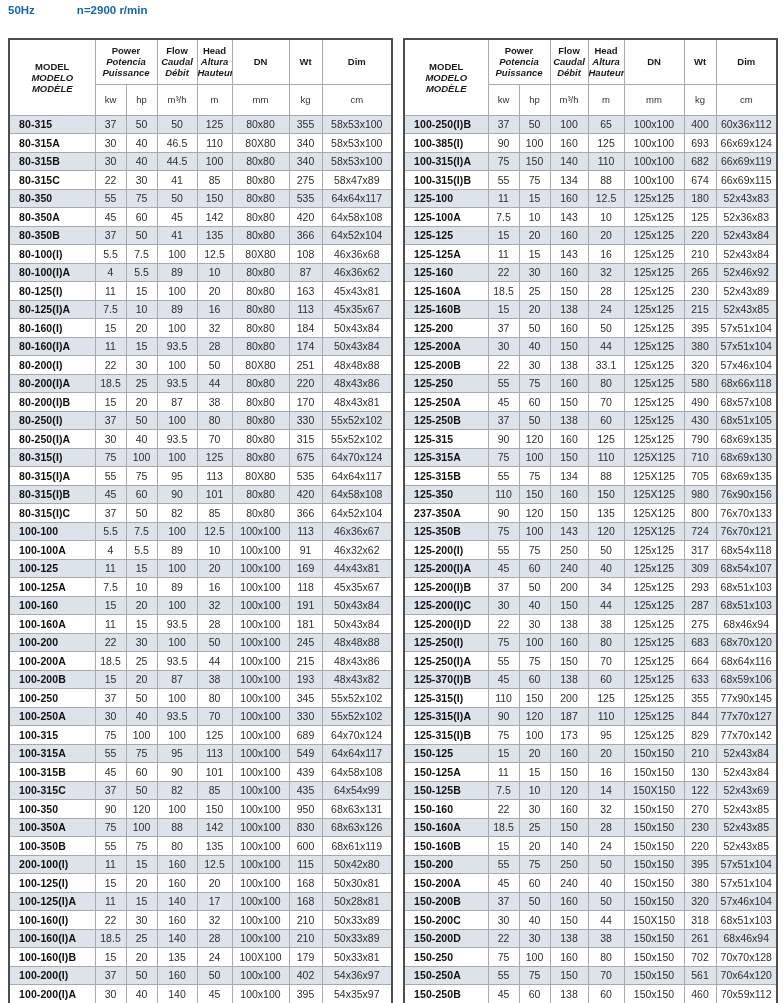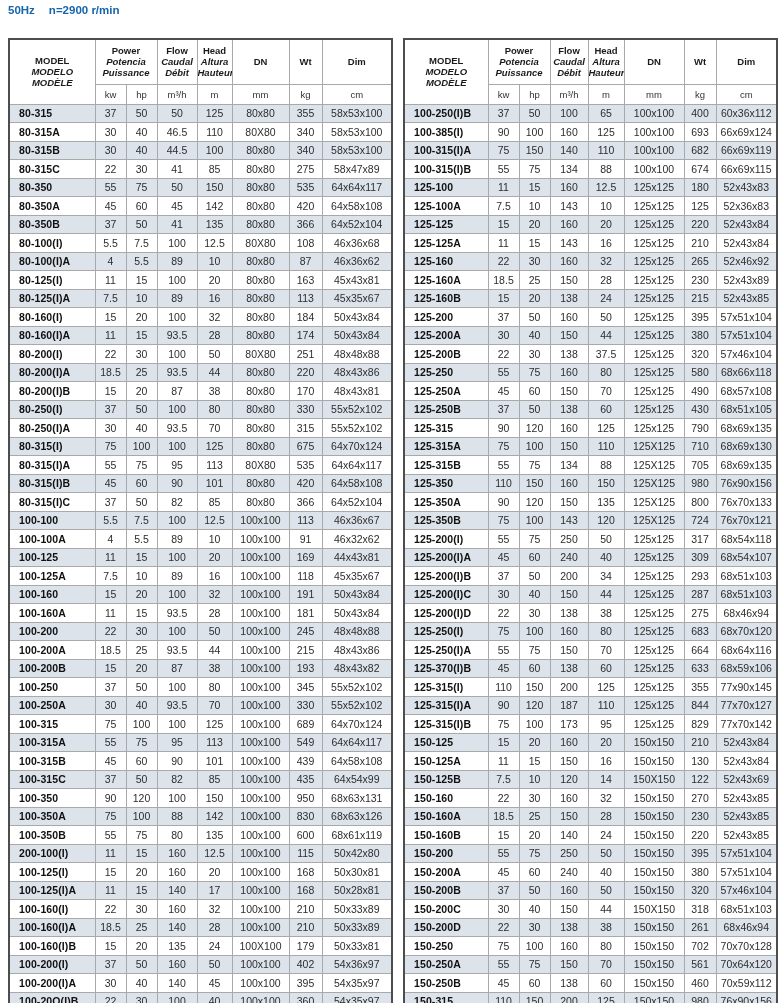--- a/index.html
+++ b/index.html
@@ -8,41 +8,41 @@
     font-family:"Liberation Sans", sans-serif;
     -webkit-font-smoothing:antialiased;
   }
   
   .titlebar {
     position:absolute; top:4px; left:8px; right:8px;
     display:flex; justify-content:space-between; align-items:flex-start;
   }
   .doc-title { color:#1565ad; font-weight:bold; font-size:11.5px; letter-spacing:0.1px; }
   .doc-title .it { font-style:italic; }
-  .specs { display:flex; gap:14px; padding-right:52px; }
+  .specs { display:flex; gap:42px; padding-right:52px; }
   .spec { color:#1565ad; font-weight:bold; font-size:11.5px; }
   
   table.data-tbl {
     position:absolute; top:38px;
     border-collapse:collapse; table-layout:fixed;
     border:2px solid #4d4d4d;
     background:#fff;
   }
   #left-table  { left:8px;   width:383px; }
   #right-table { left:403px; width:373px; }
   .data-tbl th, .data-tbl td {
     border:1px solid #a9a9a9; padding:0; text-align:center;
     overflow:hidden; white-space:nowrap;
   }
   thead th { background:#ffffff; vertical-align:middle; }
   .hdr-main { height:45px;padding-left:8px; }
   .hdr-main th { font-size:9.5px; color:#1a1a1a; line-height:11px; }
   .hdr-main .l1 { font-weight:bold; font-style:normal; }
   .hdr-main .l2 { font-weight:bold; font-style:italic; }
-  .hdr-units { height:20px; }
+  .hdr-units { height:31px; }
   .hdr-units th { font-weight:normal; font-size:9.5px; color:#333; }
   tbody td { height:17.5px; font-size:10.5px; color:#2d2d2d; }
   tbody td.model {
     font-weight:bold; color:#111; text-align:left; padding-left:9px;
     font-size:10.5px; letter-spacing:0.1px;
   }
   tbody tr:nth-child(odd) td { background:#dde3eb; }
   tbody tr:nth-child(even) td { background:#ffffff; }
   
   #left-table col.c-model { width:86px; }
@@ -802,21 +802,21 @@
     <td>44</td>
     <td>125x125</td>
     <td>380</td>
     <td>57x51x104</td>
   </tr>
       <tr>
     <td class="model">125-200B</td>
     <td>22</td>
     <td>30</td>
     <td>138</td>
-    <td>37.5</td>
+    <td>33.1</td>
     <td>125x125</td>
     <td>320</td>
     <td>57x46x104</td>
   </tr>
       <tr>
     <td class="model">125-250</td>
     <td>55</td>
     <td>75</td>
     <td>160</td>
     <td>80</td>
@@ -878,21 +878,21 @@
     <td class="model">125-350</td>
     <td>110</td>
     <td>150</td>
     <td>160</td>
     <td>150</td>
     <td>125X125</td>
     <td>980</td>
     <td>76x90x156</td>
   </tr>
       <tr>
-    <td class="model">125-350A</td>
+    <td class="model">237-350A</td>
     <td>90</td>
     <td>120</td>
     <td>150</td>
     <td>135</td>
     <td>125X125</td>
     <td>800</td>
     <td>76x70x133</td>
   </tr>
       <tr>
     <td class="model">125-350B</td>

